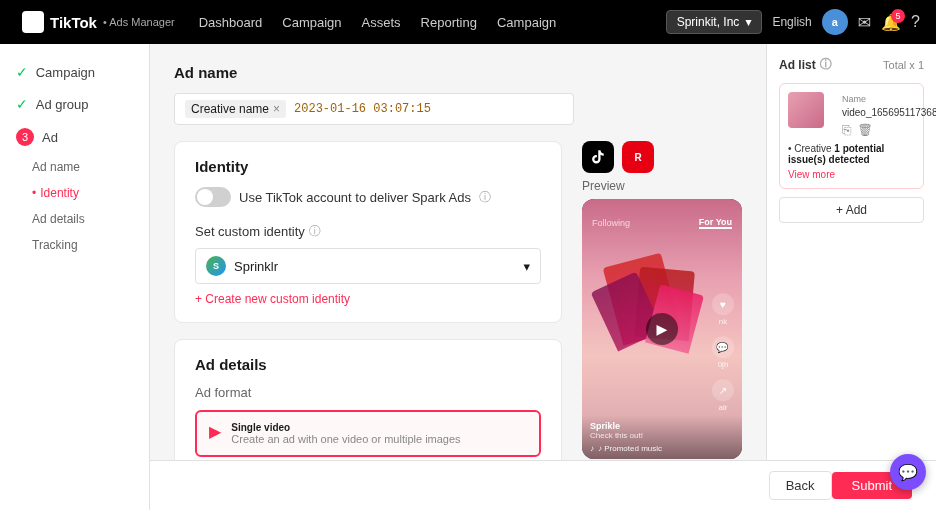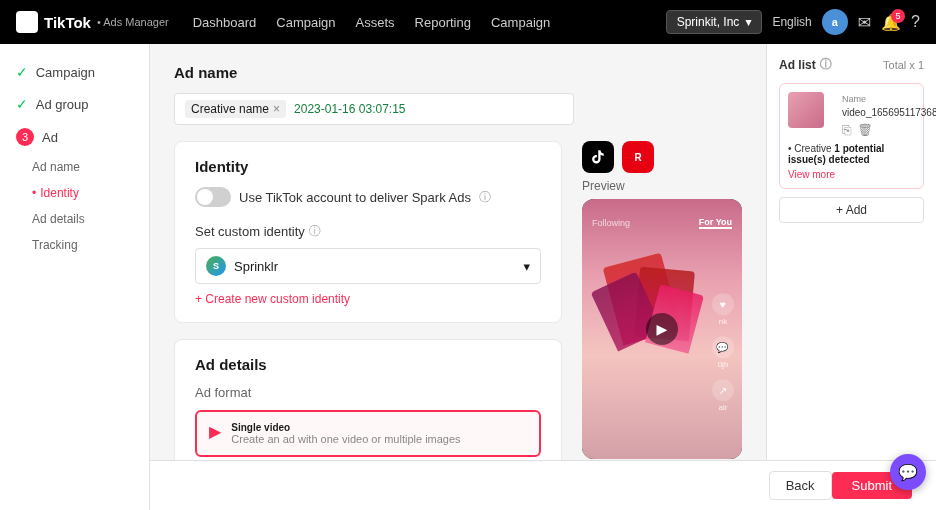--- a/index.html
+++ b/index.html
@@ -15,20 +15,21 @@
       gap: 24px;
     }
     .nav-logo {
       display: flex;
       align-items: center;
       gap: 6px;
       color: #fff;
       font-weight: 700;
       font-size: 15px;
       white-space: nowrap;
+      margin-left: 6px;
     }
     .nav-logo .tiktok-icon {
       width: 22px; height: 22px;
       background: #fff;
       border-radius: 4px;
       display: flex; align-items: center; justify-content: center;
     }
     .nav-logo .ads-manager {
       color: #aaa;
       font-size: 11px;
@@ -171,21 +172,22 @@
       border-radius: 3px;
       padding: 2px 6px;
       font-size: 12px;
       display: flex;
       align-items: center;
       gap: 4px;
     }
     .tag-x { cursor: pointer; color: #888; }
     .ad-name-date {
       font-size: 12px;
-      color: #15803d;
+      color: #a16207;
+      font-family: Liberation Mono, monospace;
     }
     .ad-name-hint {
       font-size: 11px;
       color: #888;
       margin-top: 6px;
     }
 
     
     .card {
       background: #fff;
@@ -690,20 +692,28 @@
             </div>
             <div class="phone-action-icon">
               <div class="phone-action-circle">💬</div>
               <span class="phone-action-num">0jh</span>
             </div>
             <div class="phone-action-icon">
               <div class="phone-action-circle">↗</div>
               <span class="phone-action-num">alr</span>
             </div>
           </div>
+          <div class="phone-bottom">
+            <div class="phone-username">Sprikle</div>
+            <div class="phone-desc">Check this out!</div>
+            <div class="phone-music">
+              <span>♪</span>
+              <span>♪ Promoted music</span>
+            </div>
+          </div>
         </div>
       </div>
     </div>
 
   </main>
 
   <aside class="right-panel">
     <div class="panel-header">
       <span class="panel-title">
         <span>Ad list</span>

